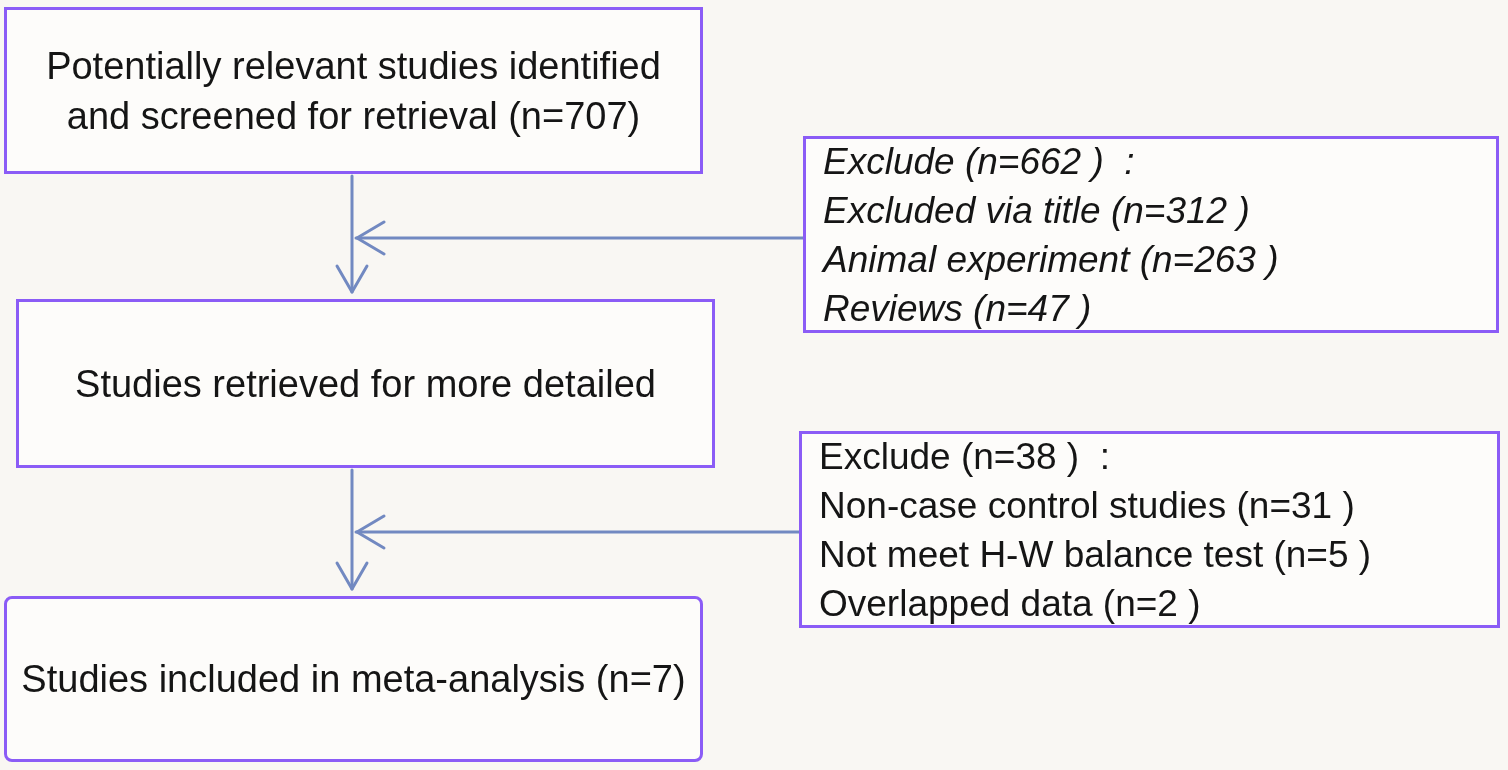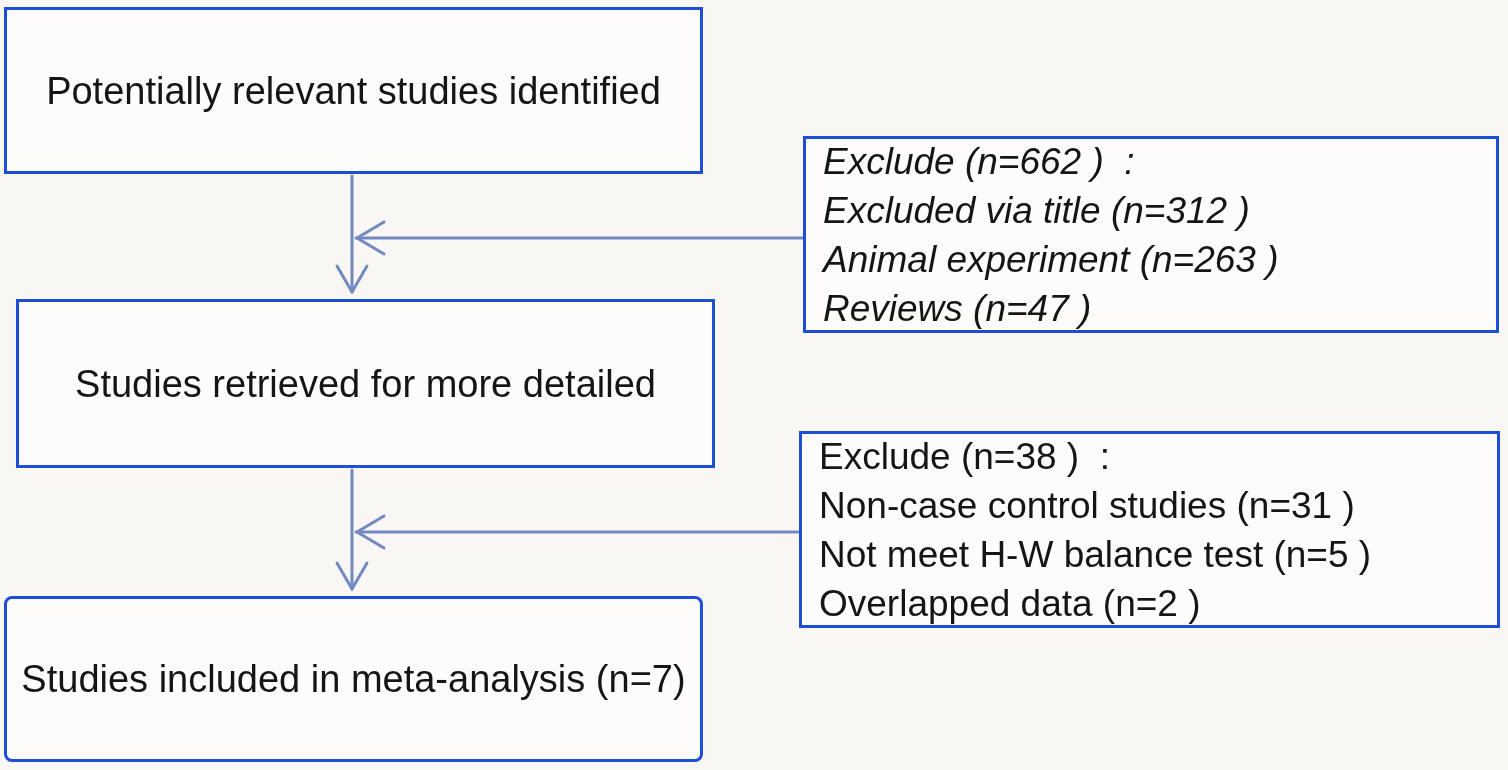--- a/index.html
+++ b/index.html
@@ -20,21 +20,21 @@
     position: absolute;
     left: 0;
     top: 0;
     width: 1508px;
     height: 770px;
     pointer-events: none;
   }
   .box {
     position: absolute;
     background: #fdfcfa;
-    border: 3px solid #1d4ed8;
+    border: 3px solid #8b5cf6;
     box-sizing: border-box;
     display: flex;
     flex-direction: column;
     justify-content: center;
   }
   .box.main {
     align-items: center;
     text-align: center;
     font-size: 38px;
     line-height: 50px;
@@ -76,20 +76,21 @@
       <polyline points="337,563 352,589 367,563"></polyline>
     </g>
     <g>
       <line x1="799" y1="532" x2="356" y2="532"></line>
       <polyline points="384,516 357,532 384,548"></polyline>
     </g>
   </svg>
 
   <div class="box main" id="box-screened">
     <div class="line">Potentially relevant studies identified</div>
+    <div class="line">and screened for retrieval (n=707)</div>
   </div>
 
   <div class="box side" id="box-exclude1">
     <div class="line">Exclude (n=662 )  :</div>
     <div class="line">Excluded via title (n=312 )</div>
     <div class="line">Animal experiment (n=263 )</div>
     <div class="line">Reviews (n=47 )</div>
   </div>
 
   <div class="box main" id="box-retrieved">

